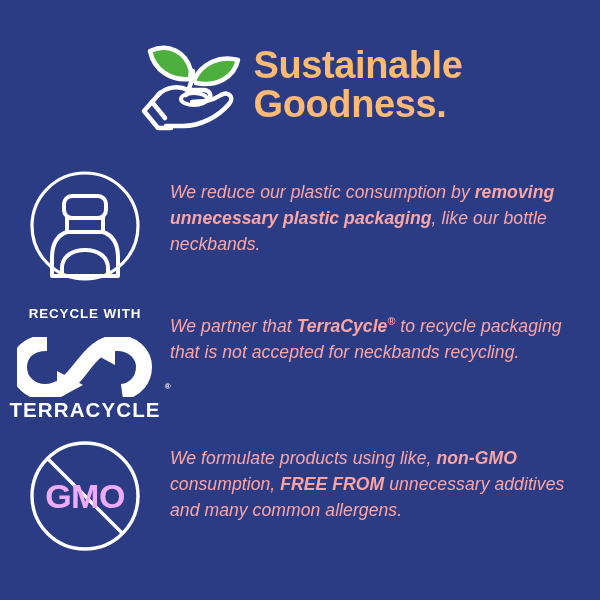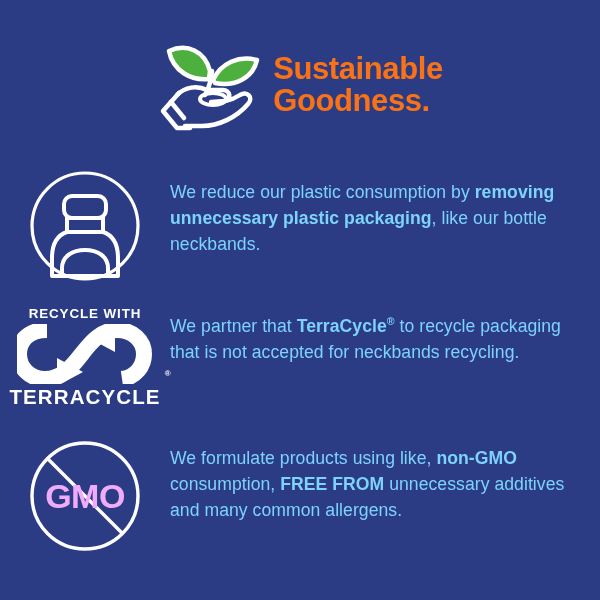--- a/index.html
+++ b/index.html
@@ -34,22 +34,22 @@
     justify-content: center;
   }
   .header-logo-mark {
     width: 108px;
     height: 106px;
     flex: 0 0 auto;
     margin-right: 8px;
     margin-top: 4px;
   }
   .header-title {
-    color: #f97316;
-    font-size: 31px;
+    color: #fdba74;
+    font-size: 38px;
     line-height: 1.03;
     font-weight: 600;
     letter-spacing: -0.4px;
     white-space: pre-line;
     margin-top: 2px;
   }
 
   
   .row {
     position: absolute;
@@ -65,27 +65,28 @@
   .row-icon {
     width: 170px;
     flex: 0 0 170px;
     display: flex;
     justify-content: center;
     align-items: flex-start;
     padding-top: 2px;
   }
   .row-text {
     flex: 1 1 auto;
-    color: #7dd3fc;
+    color: #fca5a5;
     font-size: 17.6px;
     line-height: 1.47;
     font-weight: 400;
     padding-right: 18px;
     padding-top: 12px;
     letter-spacing: 0.05px;
+    font-style: italic;
   }
   .row-3 .row-text { padding-top: 8px; }
   .row-text b { font-weight: 700; }
   .row-text sup {
     font-size: 0.6em;
     vertical-align: super;
     line-height: 0;
     font-weight: 700;
   }
 
@@ -95,21 +96,21 @@
     display: flex;
     flex-direction: column;
     align-items: center;
     margin-top: 2px;
   }
   .tc-top {
     color: #ffffff;
     font-size: 13.4px;
     font-weight: 700;
     letter-spacing: 0.9px;
-    margin-bottom: 3px;
+    margin-bottom: 16px;
     white-space: nowrap;
   }
   .tc-loop {
     width: 136px;
     height: 60px;
     display: block;
   }
   .tc-bottom-wrap {
     position: relative;
     display: flex;

